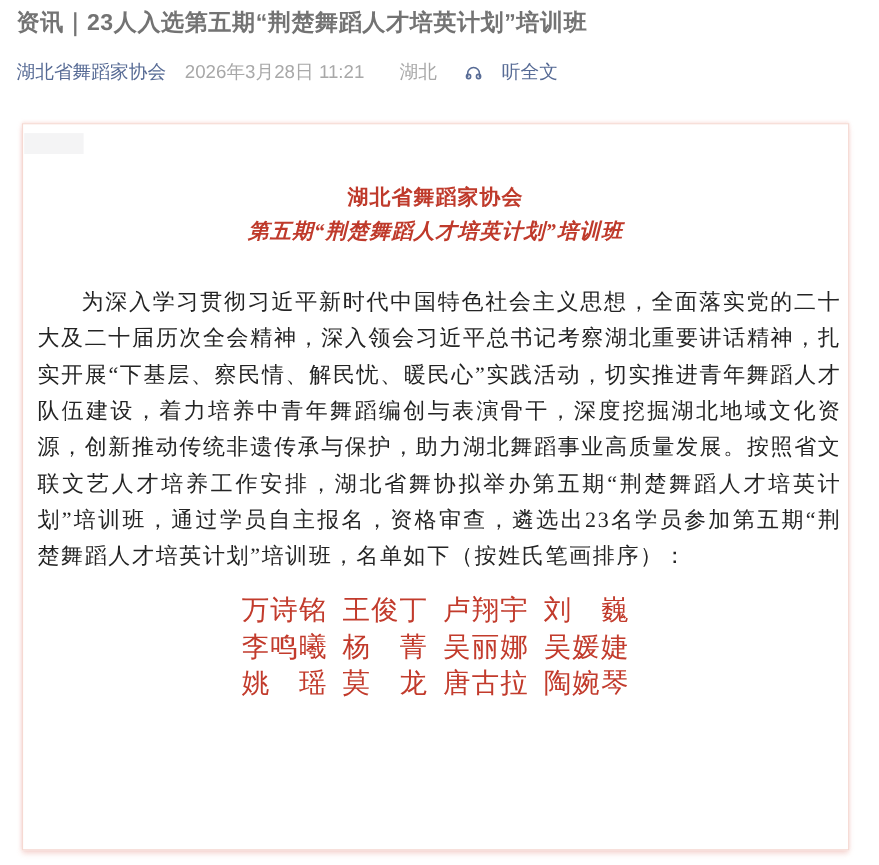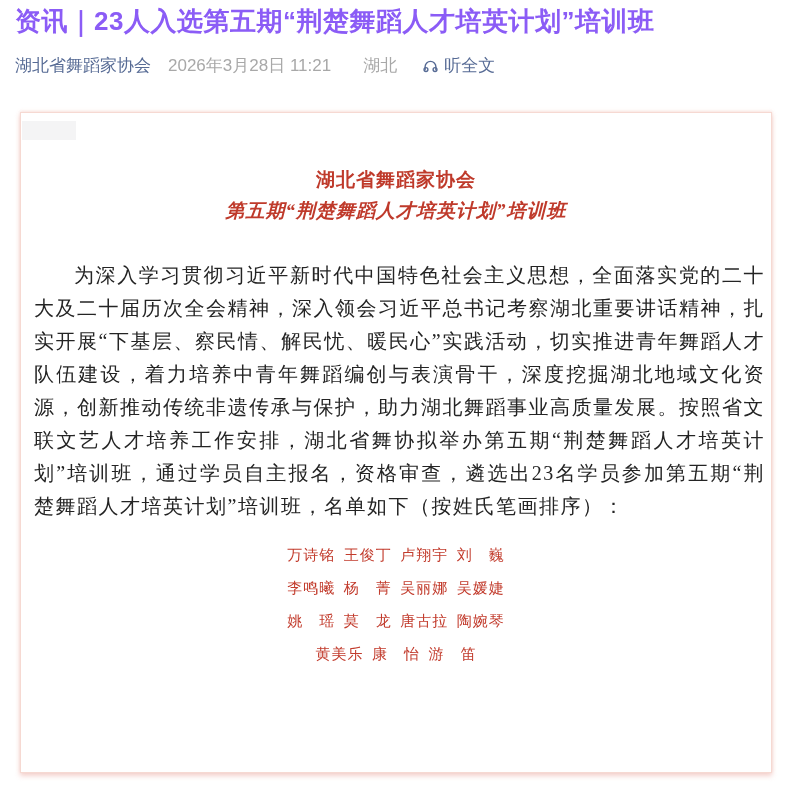--- a/index.html
+++ b/index.html
@@ -8,35 +8,35 @@
     background: #ffffff;
     font-family: "Liberation Sans", sans-serif;
     position: relative;
     overflow: hidden;
   }
 
   
   .article-title {
     position: absolute; left: 15px; top: 4px;
     width: 770px;
-    font-size: 26px; font-weight: 700;
-    color: #8b5cf6; letter-spacing: 0.5px;
+    font-size: 21px; font-weight: 700;
+    color: #737373; letter-spacing: 0.5px;
     margin: 0; line-height: 34px;
   }
   .byline {
     position: absolute; left: 15px; top: 55px;
     display: flex; align-items: center;
     font-size: 17px; line-height: 22px;
     white-space: nowrap;
   }
   .byline .author { color: #576b95; margin-right: 17px; cursor: pointer; text-decoration: none; }
   .byline .date { color: #a8a8a8; }
   .byline .location { color: #a8a8a8; margin-right: 25px; margin-left: 32px; }
   .listen-btn {
-    display: flex; align-items: center; gap: 5px;
+    display: flex; align-items: center; gap: 17px;
     color: #576b95; cursor: pointer;
   }
   .listen-btn svg { display: block; }
 
   
   .doc-card {
     position: absolute; left: 20px; top: 112px;
     width: 750px; height: 659px;
     background: #ffffff;
     border: 1px solid #f6d9d2;
@@ -66,21 +66,21 @@
     color: #242424;
     letter-spacing: 1.5px;
     text-align: justify;
     text-indent: 2em;
   }
   .names-list {
     position: absolute; left: 0; top: 426px;
     width: 100%;
     text-align: center;
     color: #c23b2c;
-    font-size: 15px; line-height: 33px;
+    font-size: 25px; line-height: 33px;
     letter-spacing: 1px;
   }
   .name-row { white-space: pre; }
 </style>
 </head>
 <body>
 
 <h1 class="article-title">资讯｜23人入选第五期“荆楚舞蹈人才培英计划”培训班</h1>
 
 <div class="byline">
@@ -103,15 +103,14 @@
   <div class="doc-org doc-serif">湖北省舞蹈家协会</div>
 
   <div class="doc-title doc-serif">第五期“荆楚舞蹈人才培英计划”培训班</div>
 
   <p class="doc-body doc-serif">为深入学习贯彻习近平新时代中国特色社会主义思想，全面落实党的二十大及二十届历次全会精神，深入领会习近平总书记考察湖北重要讲话精神，扎实开展“下基层、察民情、解民忧、暖民心”实践活动，切实推进青年舞蹈人才队伍建设，着力培养中青年舞蹈编创与表演骨干，深度挖掘湖北地域文化资源，创新推动传统非遗传承与保护，助力湖北舞蹈事业高质量发展。按照省文联文艺人才培养工作安排，湖北省舞协拟举办第五期“荆楚舞蹈人才培英计划”培训班，通过学员自主报名，资格审查，遴选出23名学员参加第五期“荆楚舞蹈人才培英计划”培训班，名单如下（按姓氏笔画排序）：</p>
 
   <div class="names-list doc-serif">
       <div class="name-row">万诗铭 王俊丁 卢翔宇 刘　巍</div>
       <div class="name-row">李鸣曦 杨　菁 吴丽娜 吴媛婕</div>
       <div class="name-row">姚　瑶 莫　龙 唐古拉 陶婉琴</div>
-      <div class="name-row">黄美乐 康　怡 游　笛</div>
     </div>
 </div>
 
 </body></html>

